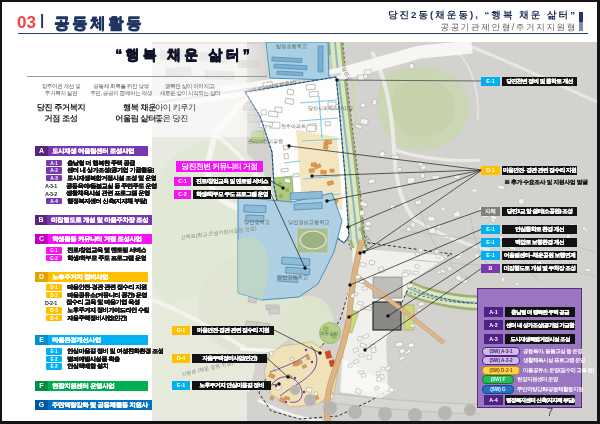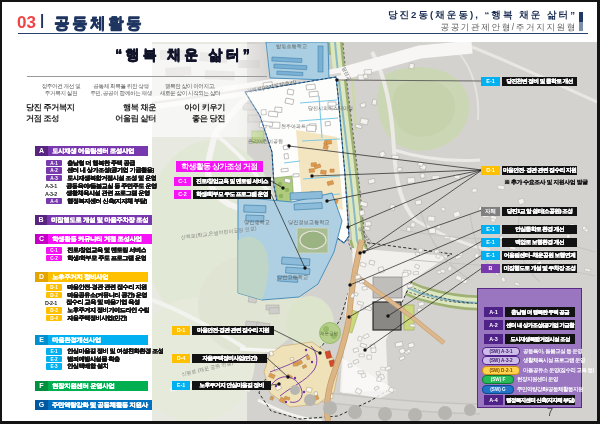--- a/index.html
+++ b/index.html
@@ -371,25 +371,25 @@
 <circle cx="320" cy="353" r="1.7" fill="#111"></circle>
 <circle cx="288" cy="377" r="1.7" fill="#111"></circle>
 <circle cx="279" cy="384" r="1.7" fill="#111"></circle>
 </svg>
 
 <div class="abs" style="left:24px;top:44px;width:212px;height:93px;background:rgba(255,255,255,0.62)"></div>
     <div class="abs" style="left:236px;top:44px;width:36px;height:93px;background:linear-gradient(90deg,rgba(255,255,255,0.62),rgba(255,255,255,0))"></div>
 <div class="abs" style="left:115px;top:46px;font-size:14px;font-weight:bold;color:#12142a;letter-spacing:3.2px;text-shadow:0.5px 0 currentColor,0 0.5px currentColor,0.5px 0.5px currentColor">“행복 채운 삶터”</div>
 <div class="abs" style="left:27px;top:75.5px;width:240px;height:0;border-top:0.8px solid #9a9a9a"></div>
 <div class="abs" style="left:31px;top:83px;width:60px;font-size:5.6px;color:#575757;text-align:center;white-space:normal;line-height:7px;letter-spacing:-0.4px">정주여건 개선 및<br>주거복지 실현</div>
-<div class="abs" style="left:26px;top:102px;width:70px;font-size:8.2px;font-weight:bold;color:#1c1c1c;white-space:normal;line-height:11px;letter-spacing:-0.4px">당진 주거복지<br>거점 조성</div>
+<div class="abs" style="left:26px;top:102px;width:70px;font-size:8.2px;font-weight:bold;color:#1c1c1c;text-align:center;white-space:normal;line-height:11px;letter-spacing:-0.4px">당진 주거복지<br>거점 조성</div>
 <div class="abs" style="left:90px;top:83px;width:62px;font-size:5.6px;color:#575757;text-align:center;white-space:normal;line-height:7px;letter-spacing:-0.4px">공동체 회복을 위한 상생<br>주민, 공공이 함께하는 재생</div>
 <div class="abs" style="left:86px;top:102px;width:70px;font-size:8.2px;font-weight:bold;color:#1c1c1c;text-align:right;white-space:normal;line-height:11px;letter-spacing:-0.4px">행복 채운<br>어울림 삶터</div>
 <div class="abs" style="left:159px;top:83px;width:62px;font-size:5.6px;color:#575757;text-align:center;white-space:normal;line-height:7px;letter-spacing:-0.4px">행복한 삶이 이어지고,<br>새로운 삶이 시작되는 삶터</div>
-<div class="abs" style="left:155px;top:102px;width:70px;font-size:8.2px;font-weight:bold;color:#1c1c1c;text-align:right;white-space:normal;line-height:11px;letter-spacing:-0.4px">아이 키우기<br>좋은 당진</div>
+<div class="abs" style="left:155px;top:102px;width:70px;font-size:8.2px;font-weight:normal;color:#1c1c1c;text-align:left;white-space:normal;line-height:11px;letter-spacing:-0.4px">아이 키우기<br>좋은 당진</div>
 
 <div class="abs" style="left:17px;top:13px;font-size:17px;font-weight:bold;color:#ef4444">03</div>
 <div class="abs" style="left:40px;top:11px;font-size:15px;font-weight:bold;color:#24365e">|</div>
 <div class="abs" style="left:54px;top:13px;font-size:15.5px;font-weight:bold;color:#1e3560;letter-spacing:2.5px;text-shadow:0.5px 0 currentColor,0 0.5px currentColor">공동체활동</div>
 <div class="abs" style="left:18px;top:33px;width:570px;height:0;border-top:1px solid #27406e"></div>
 <div class="abs" style="right:23px;top:9px;font-size:9.6px;font-weight:bold;color:#1b2d52;letter-spacing:2px">당진2동(채운동), “행복 채운 삶터”</div>
 <div class="abs" style="right:23px;top:22px;font-size:8.6px;color:#5a5a5a;letter-spacing:1.6px">공공기관제안형/주거지지원형</div>
 <div class="abs" style="left:579px;top:12px;width:4px;height:10px;background:#1f3864"></div>
 <div class="abs" style="left:579px;top:22px;width:4px;height:9px;background:#7d8fa8"></div>
 
@@ -479,21 +479,21 @@
     </div>
 <div class="sec" style="left:35px;top:380.5px;width:113px;background:#00b050">
       <span class="l" style="background:#009040">F</span>
       <span class="t">현장지원센터 운영사업</span>
     </div>
 <div class="sec" style="left:35px;top:400px;width:117px;background:#0070c0">
       <span class="l" style="background:#0058a0">G</span>
       <span class="t">주민역량강화 및 공동체활동 지원사업</span>
     </div>
 
-<div class="abs" style="left:176px;top:160.5px;width:87px;height:11px;background:#f614f6;color:#fff;font-weight:bold;font-size:7.8px;line-height:11.5px;text-align:center;letter-spacing:-0.5px">학생활동 상가조성 거점</div>
+<div class="abs" style="left:176px;top:160.5px;width:87px;height:11px;background:#f614f6;color:#fff;font-weight:bold;font-size:7.8px;line-height:11.5px;text-align:center;letter-spacing:-0.5px">당진천변 커뮤니티 거점</div>
 <div class="rc" style="left:174px;top:176.5px">
       <span class="rtag mg" style="width:17px">C-1</span>
       <span class="rbox" style="width:78px">진로/창업교육 및 멘토링 서비스</span>
     </div>
 <div class="rc" style="left:174px;top:190px">
       <span class="rtag mg" style="width:17px">C-2</span>
       <span class="rbox" style="width:78px">학생/학부모 주도 프로그램 운영</span>
     </div>
 
 <div class="rc" style="left:481px;top:76.5px">

